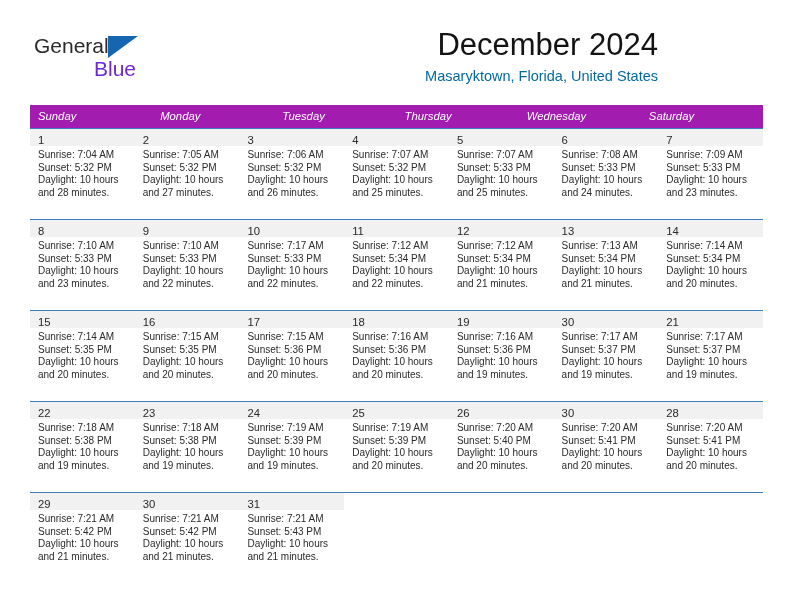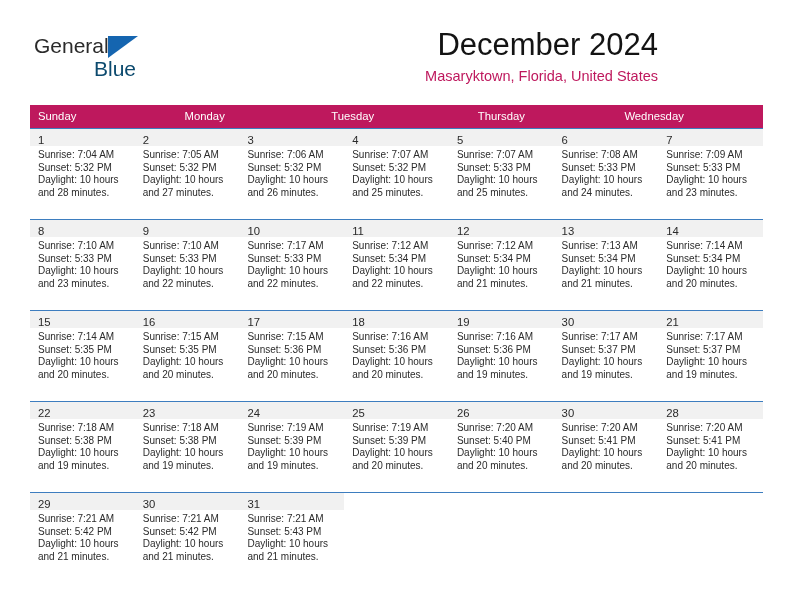--- a/index.html
+++ b/index.html
@@ -53,55 +53,56 @@
     width: 0;
     height: 0;
     border-left: 30px solid #1565b0;
     border-bottom: 22px solid transparent;
   }
   .logo-blue {
     position: absolute;
     left: 60px;
     top: 23px;
     font-size: 21px;
-    color: #0c4a6e;
+    color: #6d28d9;
     line-height: 24px;
     font-family: "Liberation Sans", sans-serif;
   }
   .title-block {
     position: absolute;
     right: 0;
     top: 0;
     text-align: right;
   }
   .cal-title {
     font-size: 31px;
     font-weight: normal;
     color: #131313;
     line-height: 34px;
     white-space: nowrap;
   }
   .cal-subtitle {
     font-size: 14.5px;
-    color: #be185d;
+    color: #0369a1;
     line-height: 22px;
     margin-top: 3px;
     white-space: nowrap;
   }
 
   
   .calendar {
     position: absolute;
     left: 30px;
     top: 105px;
     width: 733px;
   }
   .dow-row {
     display: flex;
-    background: #be185d;
+    background: #a21caf;
+    font-style: italic;
   }
   .dow {
     flex: 1 1 0;
     box-sizing: border-box;
     padding: 4px 0 5px 8px;
     font-size: 11.3px;
     color: #ffffff;
     line-height: 14px;
   }
   .week {
@@ -160,20 +161,21 @@
   </div>
 
   <div class="calendar">
 
     <div class="dow-row">
       <div class="dow">Sunday</div>
       <div class="dow">Monday</div>
       <div class="dow">Tuesday</div>
       <div class="dow">Thursday</div>
       <div class="dow">Wednesday</div>
+      <div class="dow">Saturday</div>
     </div>
 
     <div class="week">
       <div class="day">
         <div class="daynum-band"><span class="daynum">1</span></div>
         <div class="details">
           <div>Sunrise: 7:04 AM</div>
           <div>Sunset: 5:32 PM</div>
           <div>Daylight: 10 hours</div>
           <div>and 28 minutes.</div>

